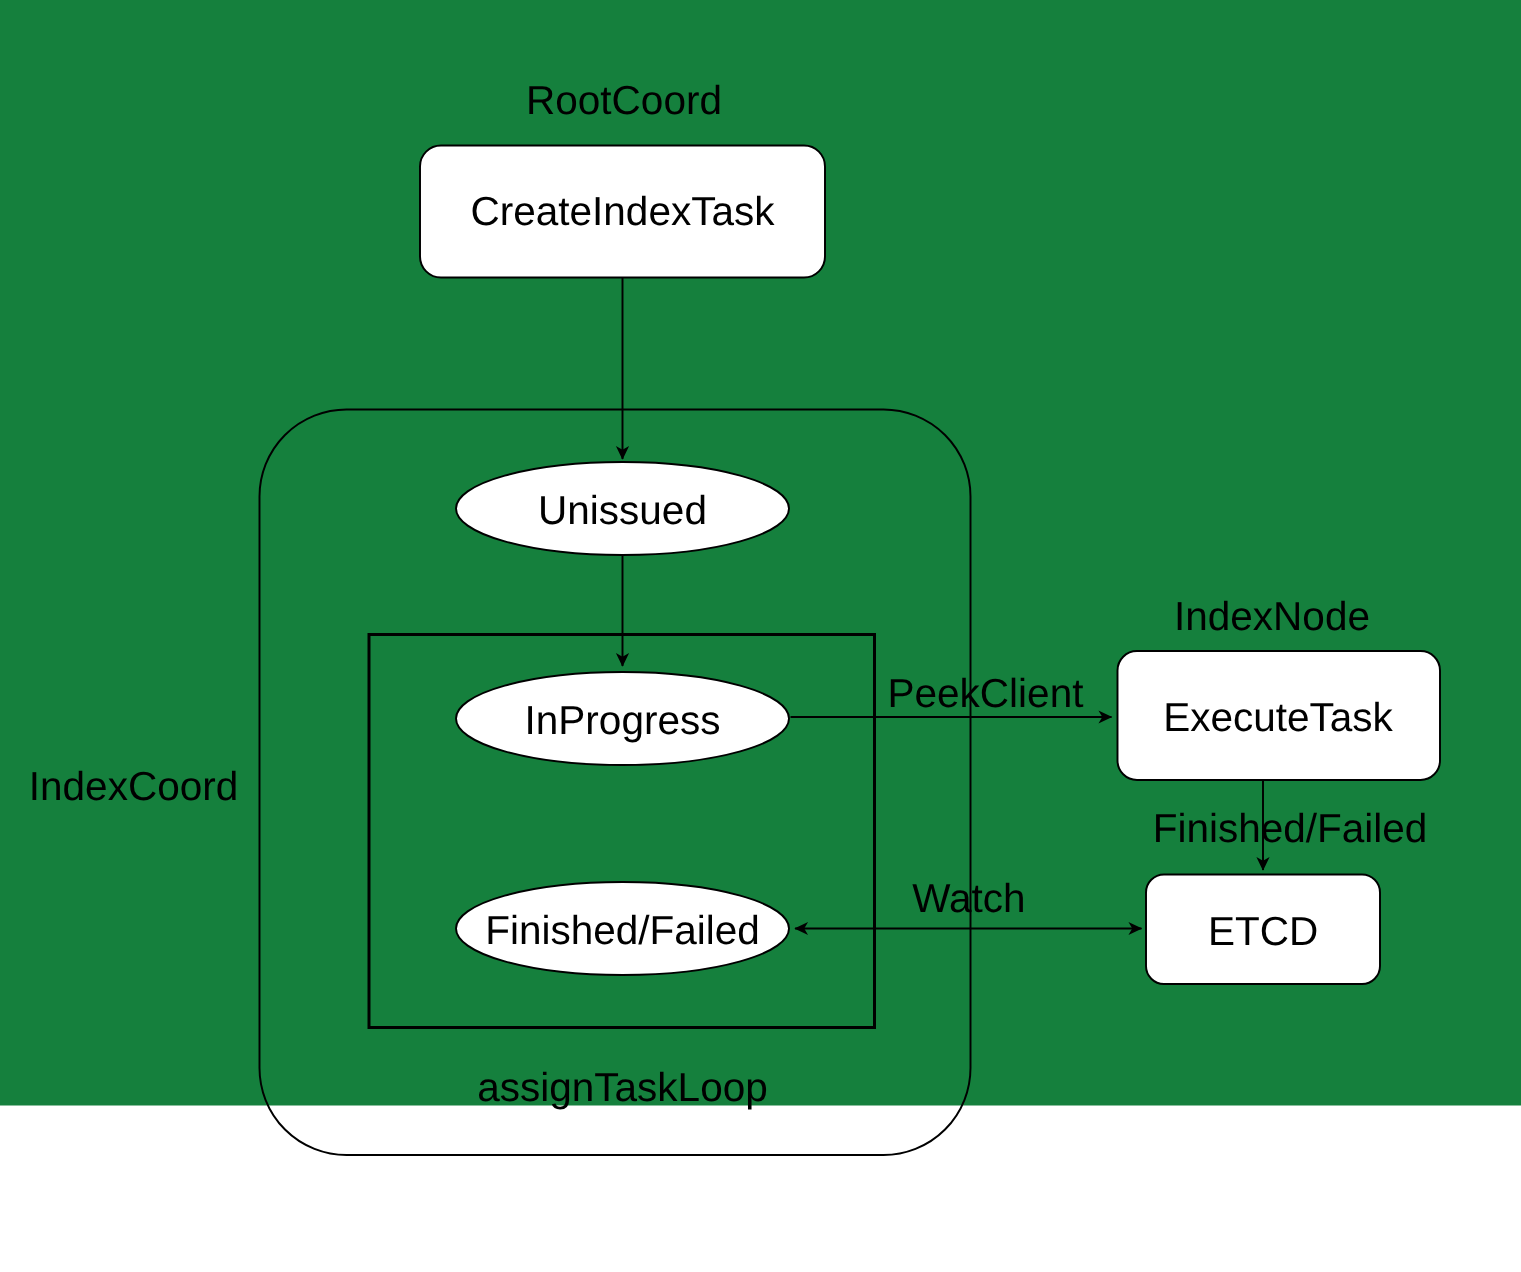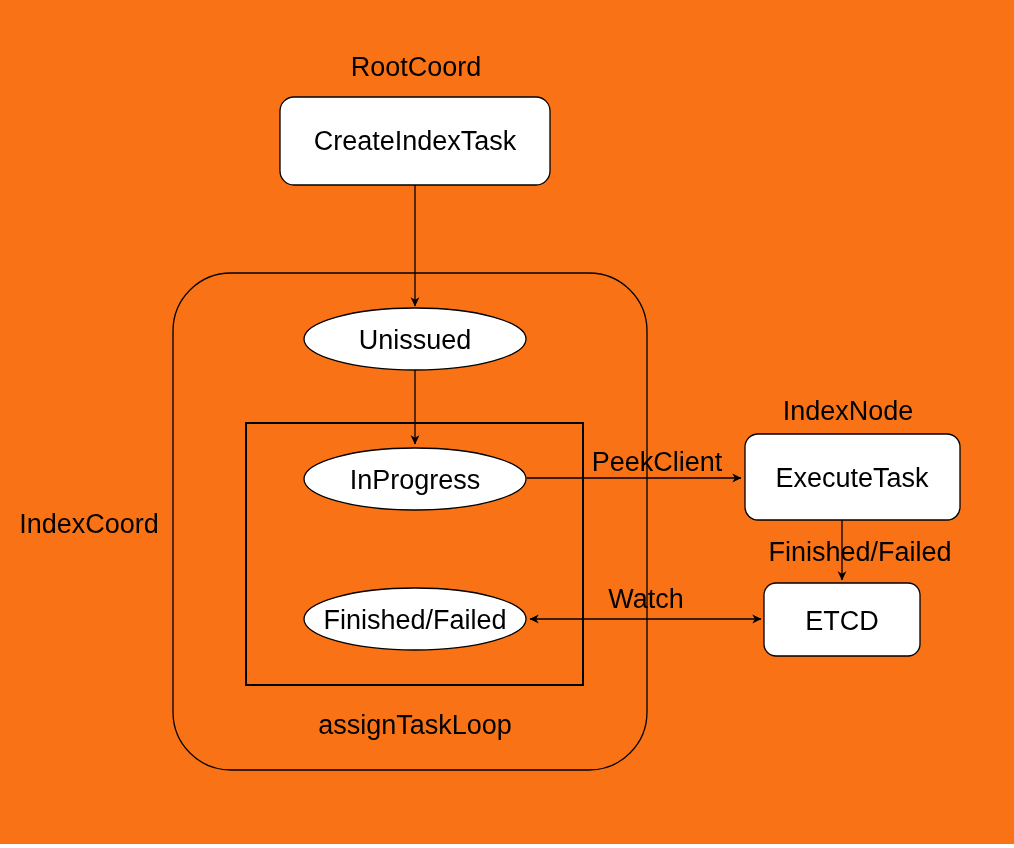--- a/index.html
+++ b/index.html
@@ -6,22 +6,22 @@
     margin: 0;
     padding: 0;
     background: #ffffff;
     width: 1014px;
     height: 848px;
     overflow: hidden;
   }
   .diagram-stage {
     position: relative;
     width: 1014px;
-    height: 844px;
-    background: #f97316;
+    height: 737px;
+    background: #15803d;
   }
   svg text {
     font-family: "Liberation Sans", "DejaVu Sans", sans-serif;
     font-size: 27px;
     fill: #000000;
   }
   .shape {
     fill: #ffffff;
     stroke: #000000;
     stroke-width: 1.3;

